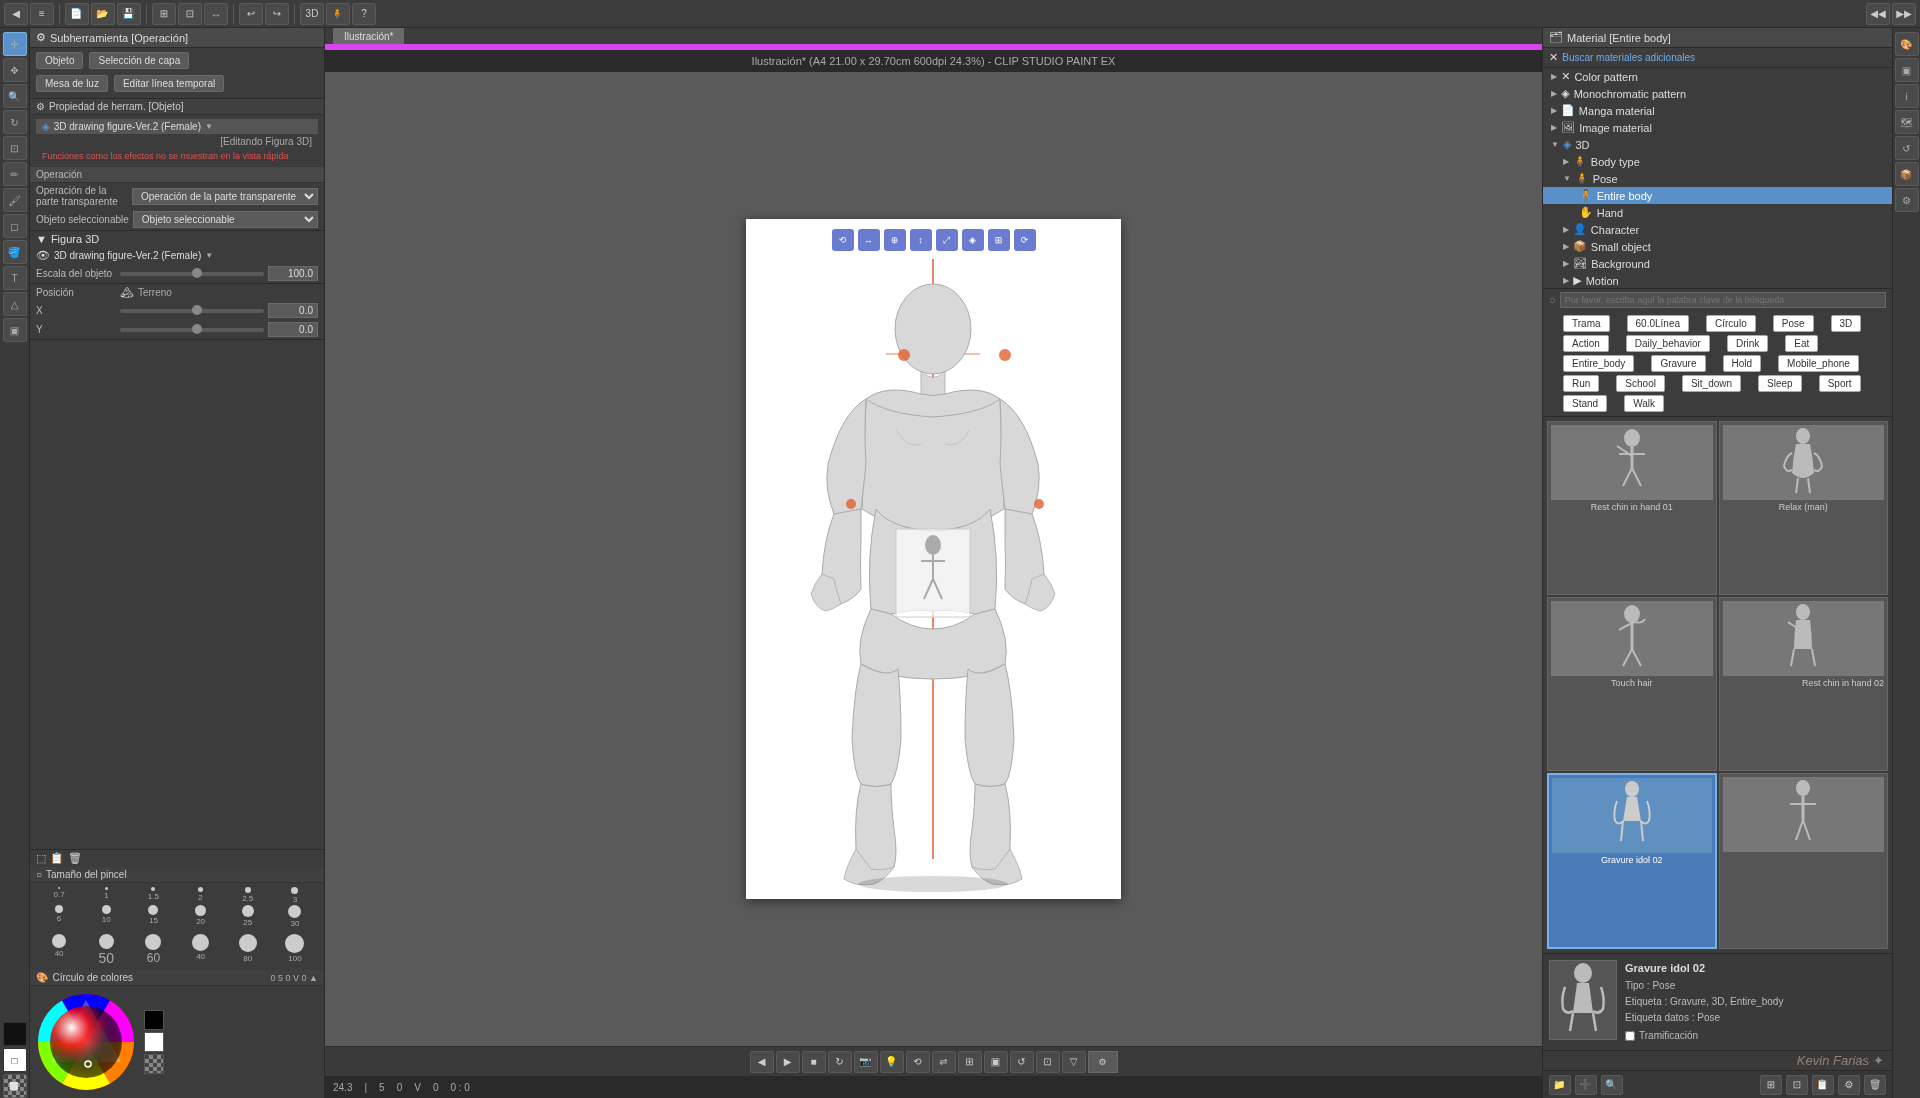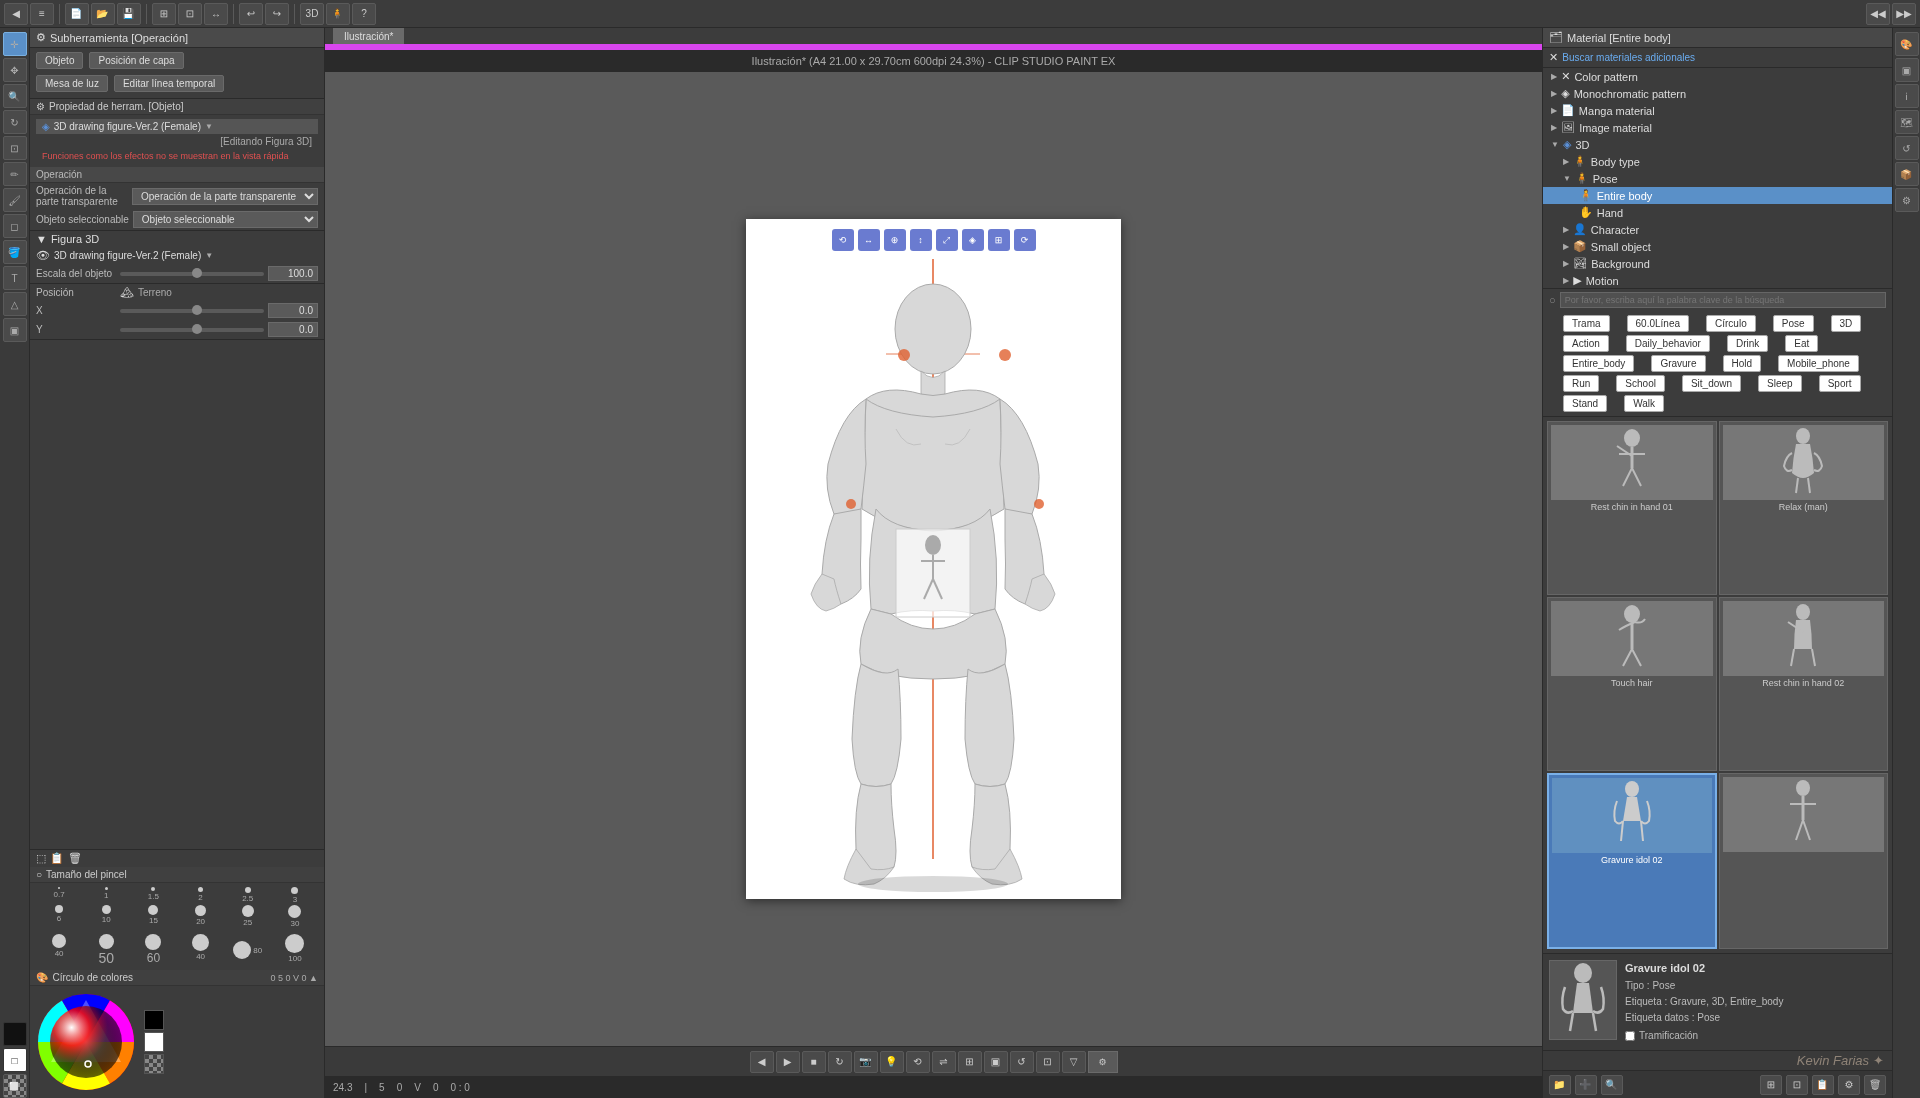--- a/index.html
+++ b/index.html
@@ -117,21 +117,21 @@
 
   <div class="tool-panel">
 
     <div class="panel-header">
       <span>⚙</span>
       <span>Subherramienta [Operación]</span>
     </div>
 
     <div class="operation-row" style="padding:4px 6px;gap:6px;">
       <div class="op-btn">Objeto</div>
-      <div class="op-btn">Posición de capa</div>
+      <div class="op-btn">Selección de capa</div>
     </div>
     <div class="operation-row" style="padding:2px 6px;gap:6px;">
       <div class="op-btn">Mesa de luz</div>
       <div class="op-btn">Editar línea temporal</div>
     </div>
 
     <div style="border-top:1px solid #2a2a2a; margin-top:4px;"></div>
     <div class="subpanel-header">
       <span>⚙</span>
       <span>Propiedad de herram. [Objeto]</span>
@@ -277,21 +277,21 @@
           <span style="font-size:14px;color:#aaa">50</span>
         </div>
       <div style="display:flex;flex-direction:column;align-items:center;gap:1px;">
           <div style="width:16px;height:16px;background:#ccc;border-radius:50%;"></div>
           <span style="font-size:12px;color:#aaa">60</span>
         </div>
       <div style="display:flex;flex-direction:column;align-items:center;gap:1px;">
           <div style="width:17px;height:17px;background:#ccc;border-radius:50%;"></div>
           <span style="font-size:8px;color:#aaa">40</span>
         </div>
-      <div style="display:flex;align-items:center;gap:2px;justify-content:center;">
+      <div style="display:flex;flex-direction:column;align-items:center;gap:2px;">
           <div style="width:18px;height:18px;background:#ccc;border-radius:50%;"></div>
           <span style="font-size:8px;color:#aaa">80</span>
         </div>
       <div style="display:flex;flex-direction:column;align-items:center;gap:1px;">
           <div style="width:19px;height:19px;background:#ccc;border-radius:50%;"></div>
           <span style="font-size:8px;color:#aaa">100</span>
         </div>
     </div>
 
     <div class="subpanel-header">
@@ -607,21 +607,21 @@
               <ellipse cx="25" cy="10" rx="8" ry="9" fill="#bbb"></ellipse>
               <line x1="25" y1="19" x2="25" y2="45" stroke="#bbb" stroke-width="3"></line>
               <path d="M12,26 Q18,22 28,18 Q35,20 38,15" fill="none" stroke="#bbb" stroke-width="2"></path>
               <line x1="25" y1="45" x2="16" y2="62" stroke="#bbb" stroke-width="2"></line>
               <line x1="25" y1="45" x2="34" y2="62" stroke="#bbb" stroke-width="2"></line>
             </svg>
           </div>
           <span style="font-size:9px;color:#ccc;margin-top:2px;text-align:center;">Touch hair</span>
         </div>
 
-        <div style="background:#555;border:1px solid #666;cursor:pointer;display:flex;flex-direction:column;align-items:center;padding:3px;">
+        <div style="background:#555;border:1px solid #666;cursor:pointer;display:flex;flex-direction:column;align-items:flex-end;padding:3px;">
           <div style="width:100%;height:75px;background:#777;display:flex;align-items:center;justify-content:center;">
             <svg width="50" height="70" viewBox="0 0 50 70">
               <ellipse cx="25" cy="8" rx="7" ry="8" fill="#bbb"></ellipse>
               <path d="M18,16 Q16,30 16,45 L34,45 Q34,30 32,16 Z" fill="#bbb"></path>
               <line x1="10" y1="18" x2="25" y2="28" stroke="#bbb" stroke-width="2"></line>
               <line x1="16" y1="45" x2="13" y2="62" stroke="#bbb" stroke-width="2"></line>
               <line x1="34" y1="45" x2="37" y2="62" stroke="#bbb" stroke-width="2"></line>
             </svg>
           </div>
           <span style="font-size:9px;color:#ccc;margin-top:2px;text-align:center;">Rest chin in hand 02</span>

